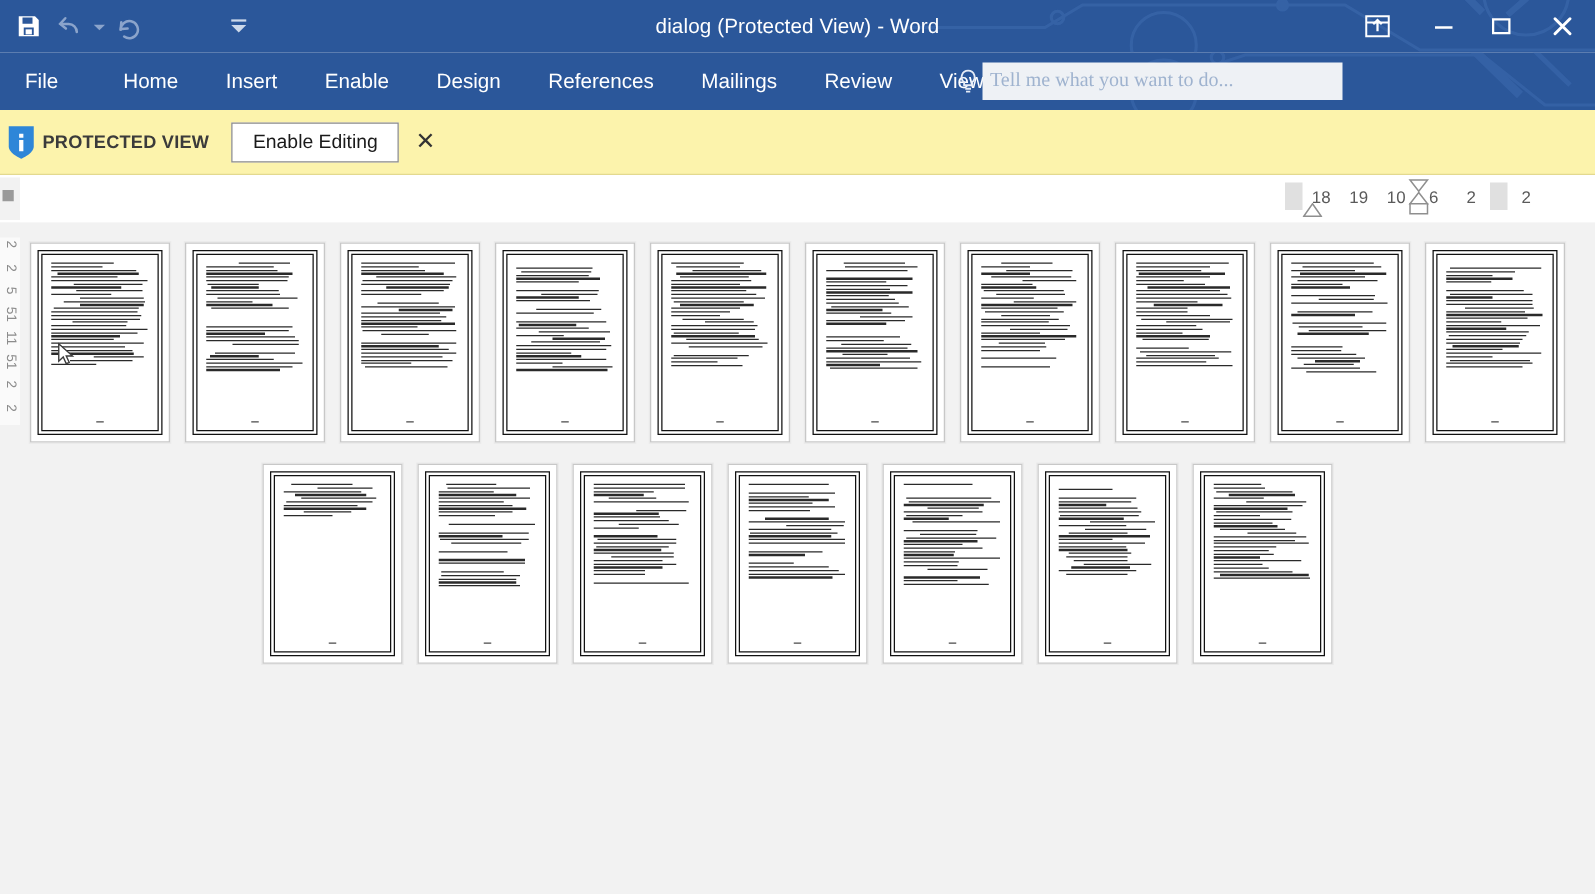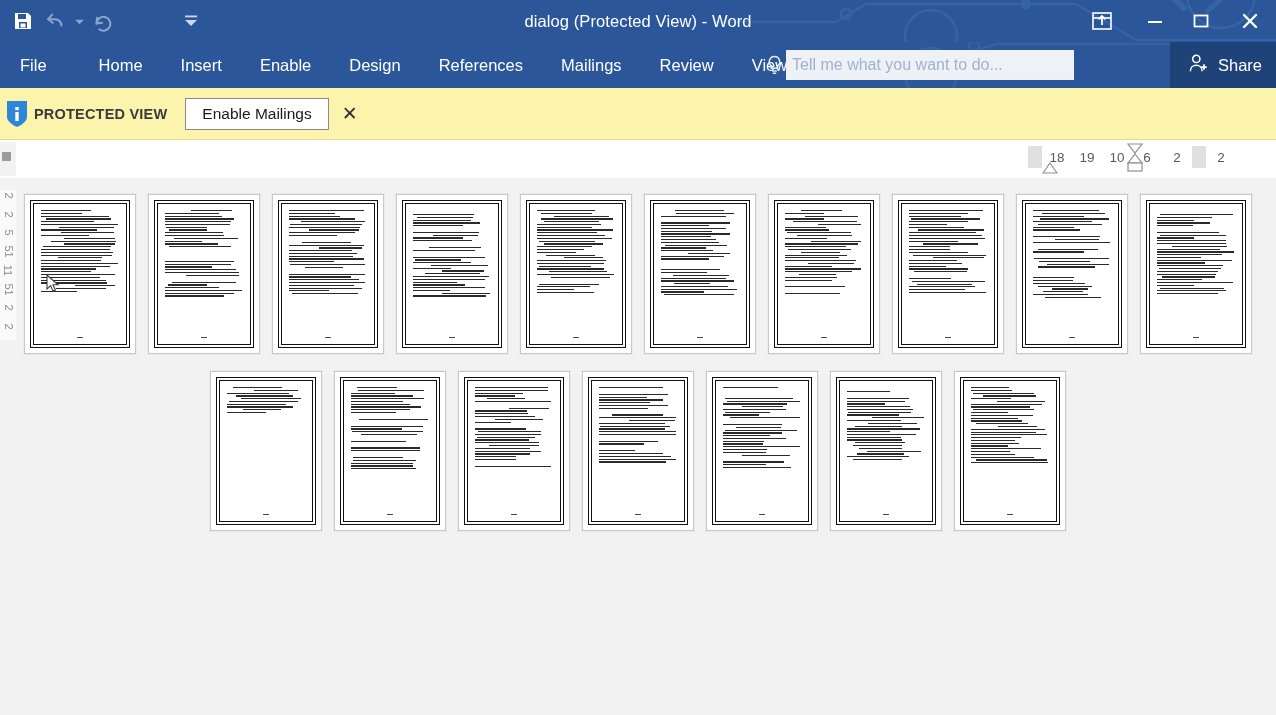--- a/index.html
+++ b/index.html
@@ -77,21 +77,21 @@
   .tab.file { margin-left: 6px; margin-right: 24px; }
   .tellme-wrap {
     position: absolute; left: 762px; top: 0; height: 46px;
     display: flex; align-items: center; z-index: 3;
   }
   .bulb { width: 24px; height: 24px; color: #e6ecf6; display:flex; align-items:center; justify-content:center; }
   .tellme {
     width: 288px; height: 30px;
     background: #eef1f5;
     border: none; outline: none;
-    font-family: Liberation Sans, sans-serif;
+    font-family: Liberation Serif, serif;
     font-size: 16px;
     color: #3b3b3b;
     padding: 0 6px;
   }
   .tellme::placeholder { color: #9fb3cf; }
   .share-btn {
     position: absolute; right: 0; top: 0; height: 46px;
     display: flex; align-items: center; gap: 8px;
     padding: 0 14px 0 18px;
     color: #ffffff; font-size: 16.5px;
@@ -367,42 +367,32 @@
   <div class="tellme-wrap">
     <div class="bulb">
       <svg width="17" height="20" viewBox="0 0 17 20" fill="none" stroke="#e6ecf6" stroke-width="1.5">
         <path d="M8.5 1.5a5.2 5.2 0 0 0-3.2 9.3v2.4h6.4v-2.4A5.2 5.2 0 0 0 8.5 1.5z"></path>
         <path d="M6.2 16h4.6 M6.8 18.3h3.4"></path>
       </svg>
     </div>
     <input class="tellme" type="text" placeholder="Tell me what you want to do..." style="">
   </div>
 
-  <div class="share-btn">
-    <span>
-      <svg width="22" height="20" viewBox="0 0 24 22" fill="none" stroke="#ffffff" stroke-width="1.7">
-        <circle cx="9" cy="6.5" r="4"></circle>
-        <path d="M2.5 20c0-4 3-6.5 6.5-6.5s6.5 2.5 6.5 6.5"></path>
-        <path d="M17.5 12.5v6 M14.5 15.5h6" stroke-width="1.9"></path>
-      </svg>
-    </span>
-    <span>Share</span>
-  </div>
 </div>
 
 <div class="pv-bar">
   <div class="pv-shield">
     <svg width="24" height="30" viewBox="0 0 24 30">
       <path d="M2 2h20v16c0 6-10 10-10 10S2 24 2 18V2z" fill="#2e86d8"></path>
       <rect x="10.3" y="8" width="3.4" height="3.2" fill="#ffffff"></rect>
       <rect x="10.3" y="13" width="3.4" height="9" fill="#ffffff"></rect>
     </svg>
   </div>
   <div class="pv-label">PROTECTED VIEW</div>
-  <button class="pv-enable">Enable Mailings</button>
+  <button class="pv-enable">Enable Editing</button>
   <div class="pv-close">✕</div>
 </div>
 
 <div class="ruler-row">
   <div class="vert-ruler-stub">
     <div class="thumb"></div>
   </div>
 
   <div class="h-ruler">
     <div class="track">

